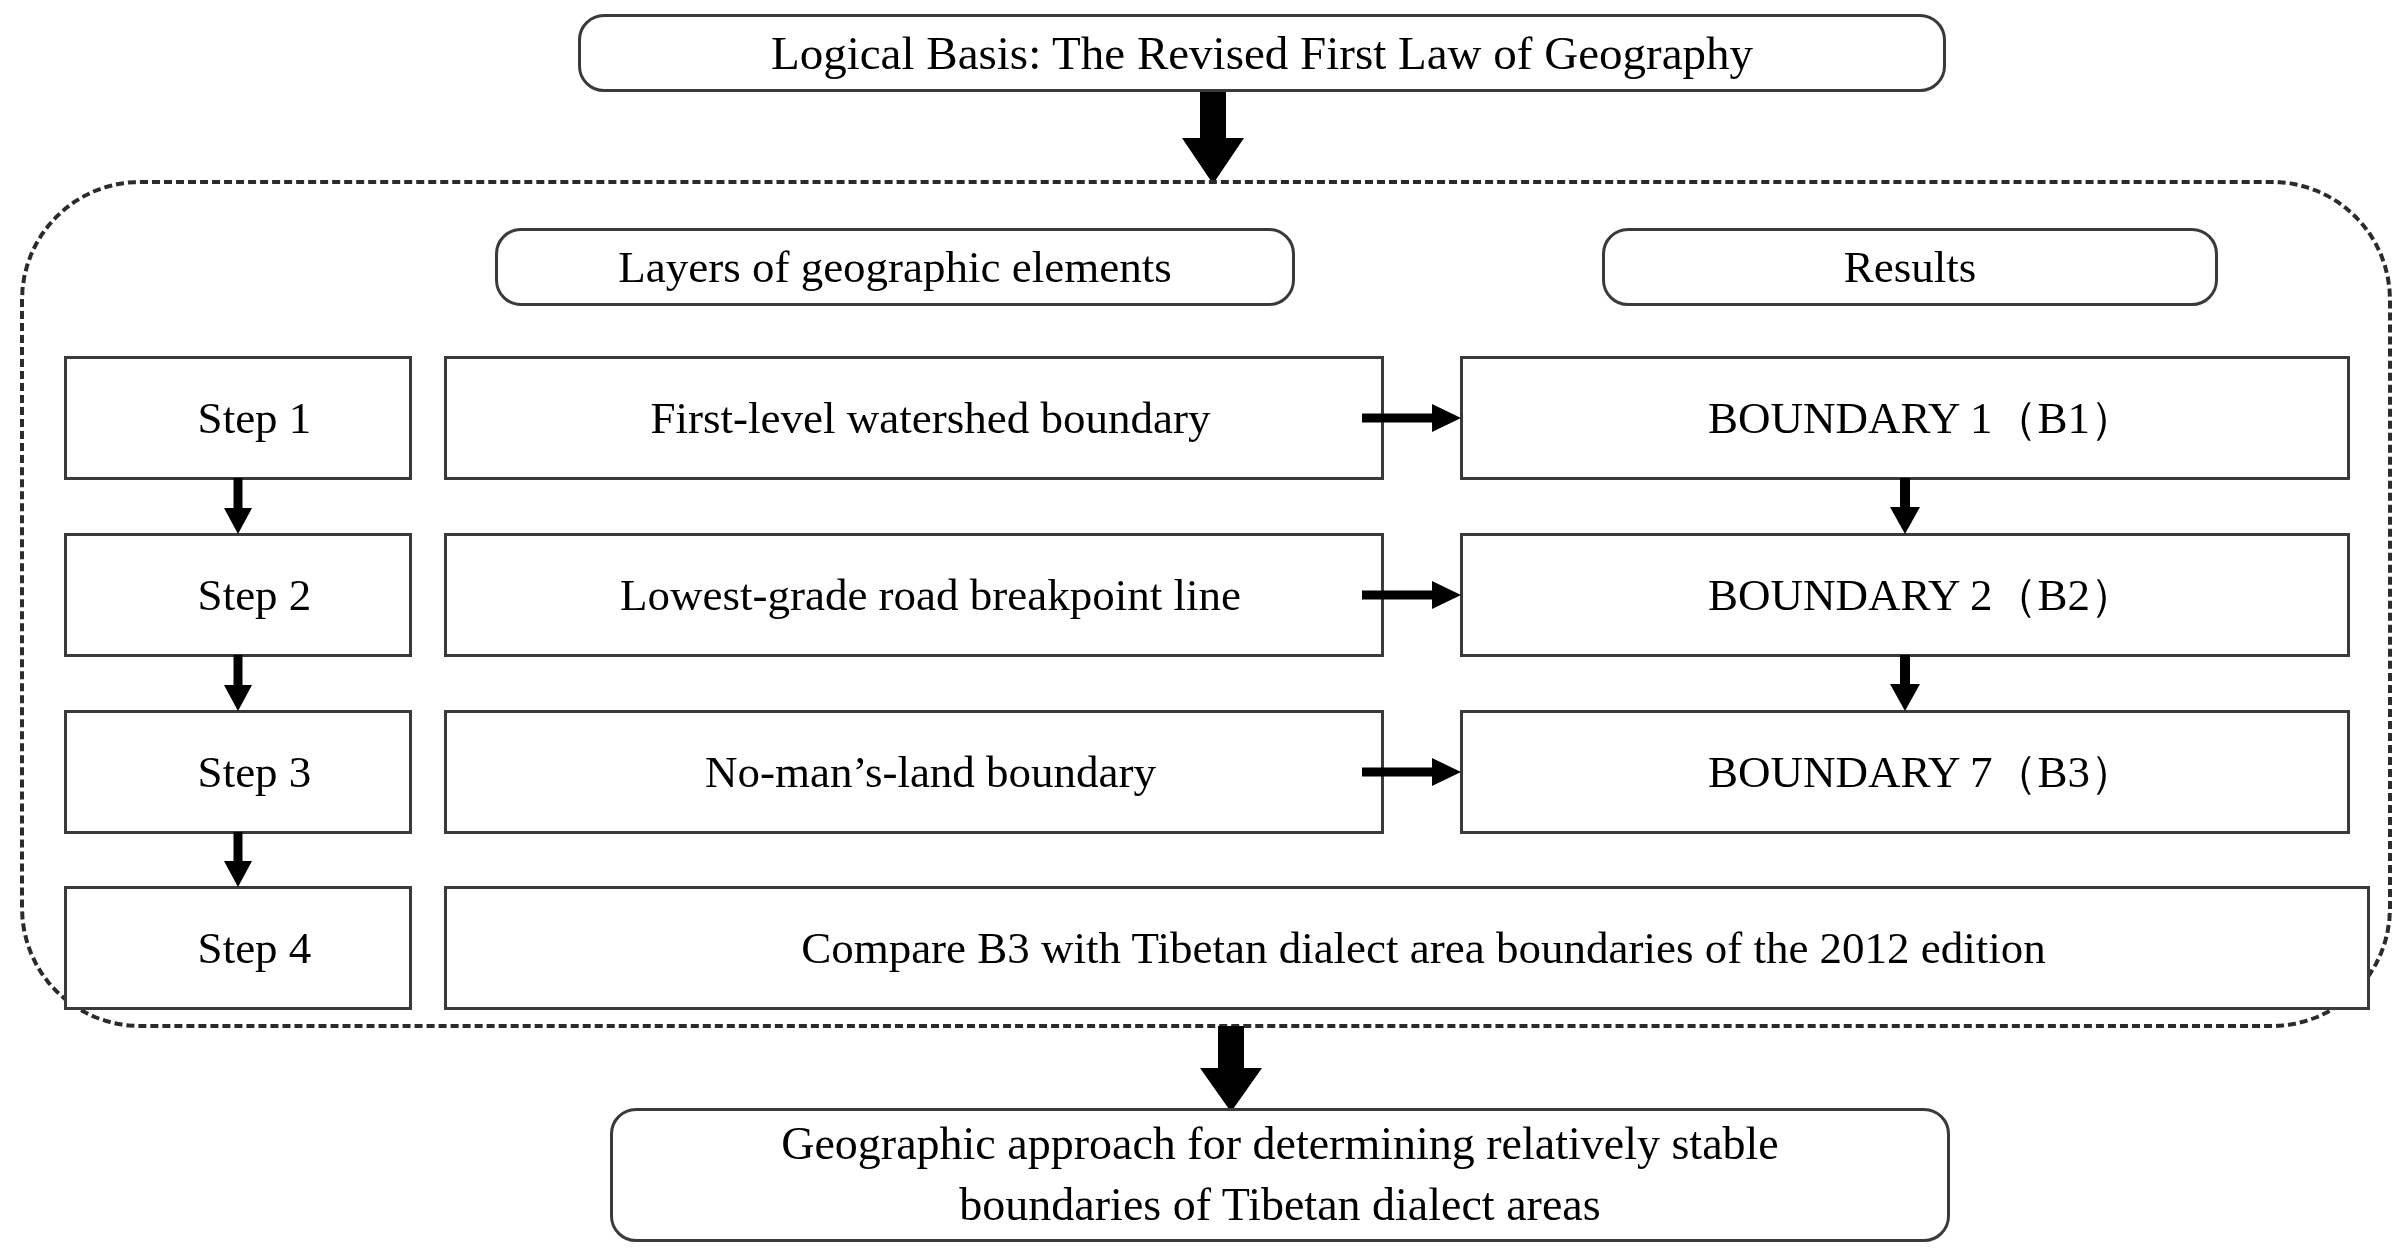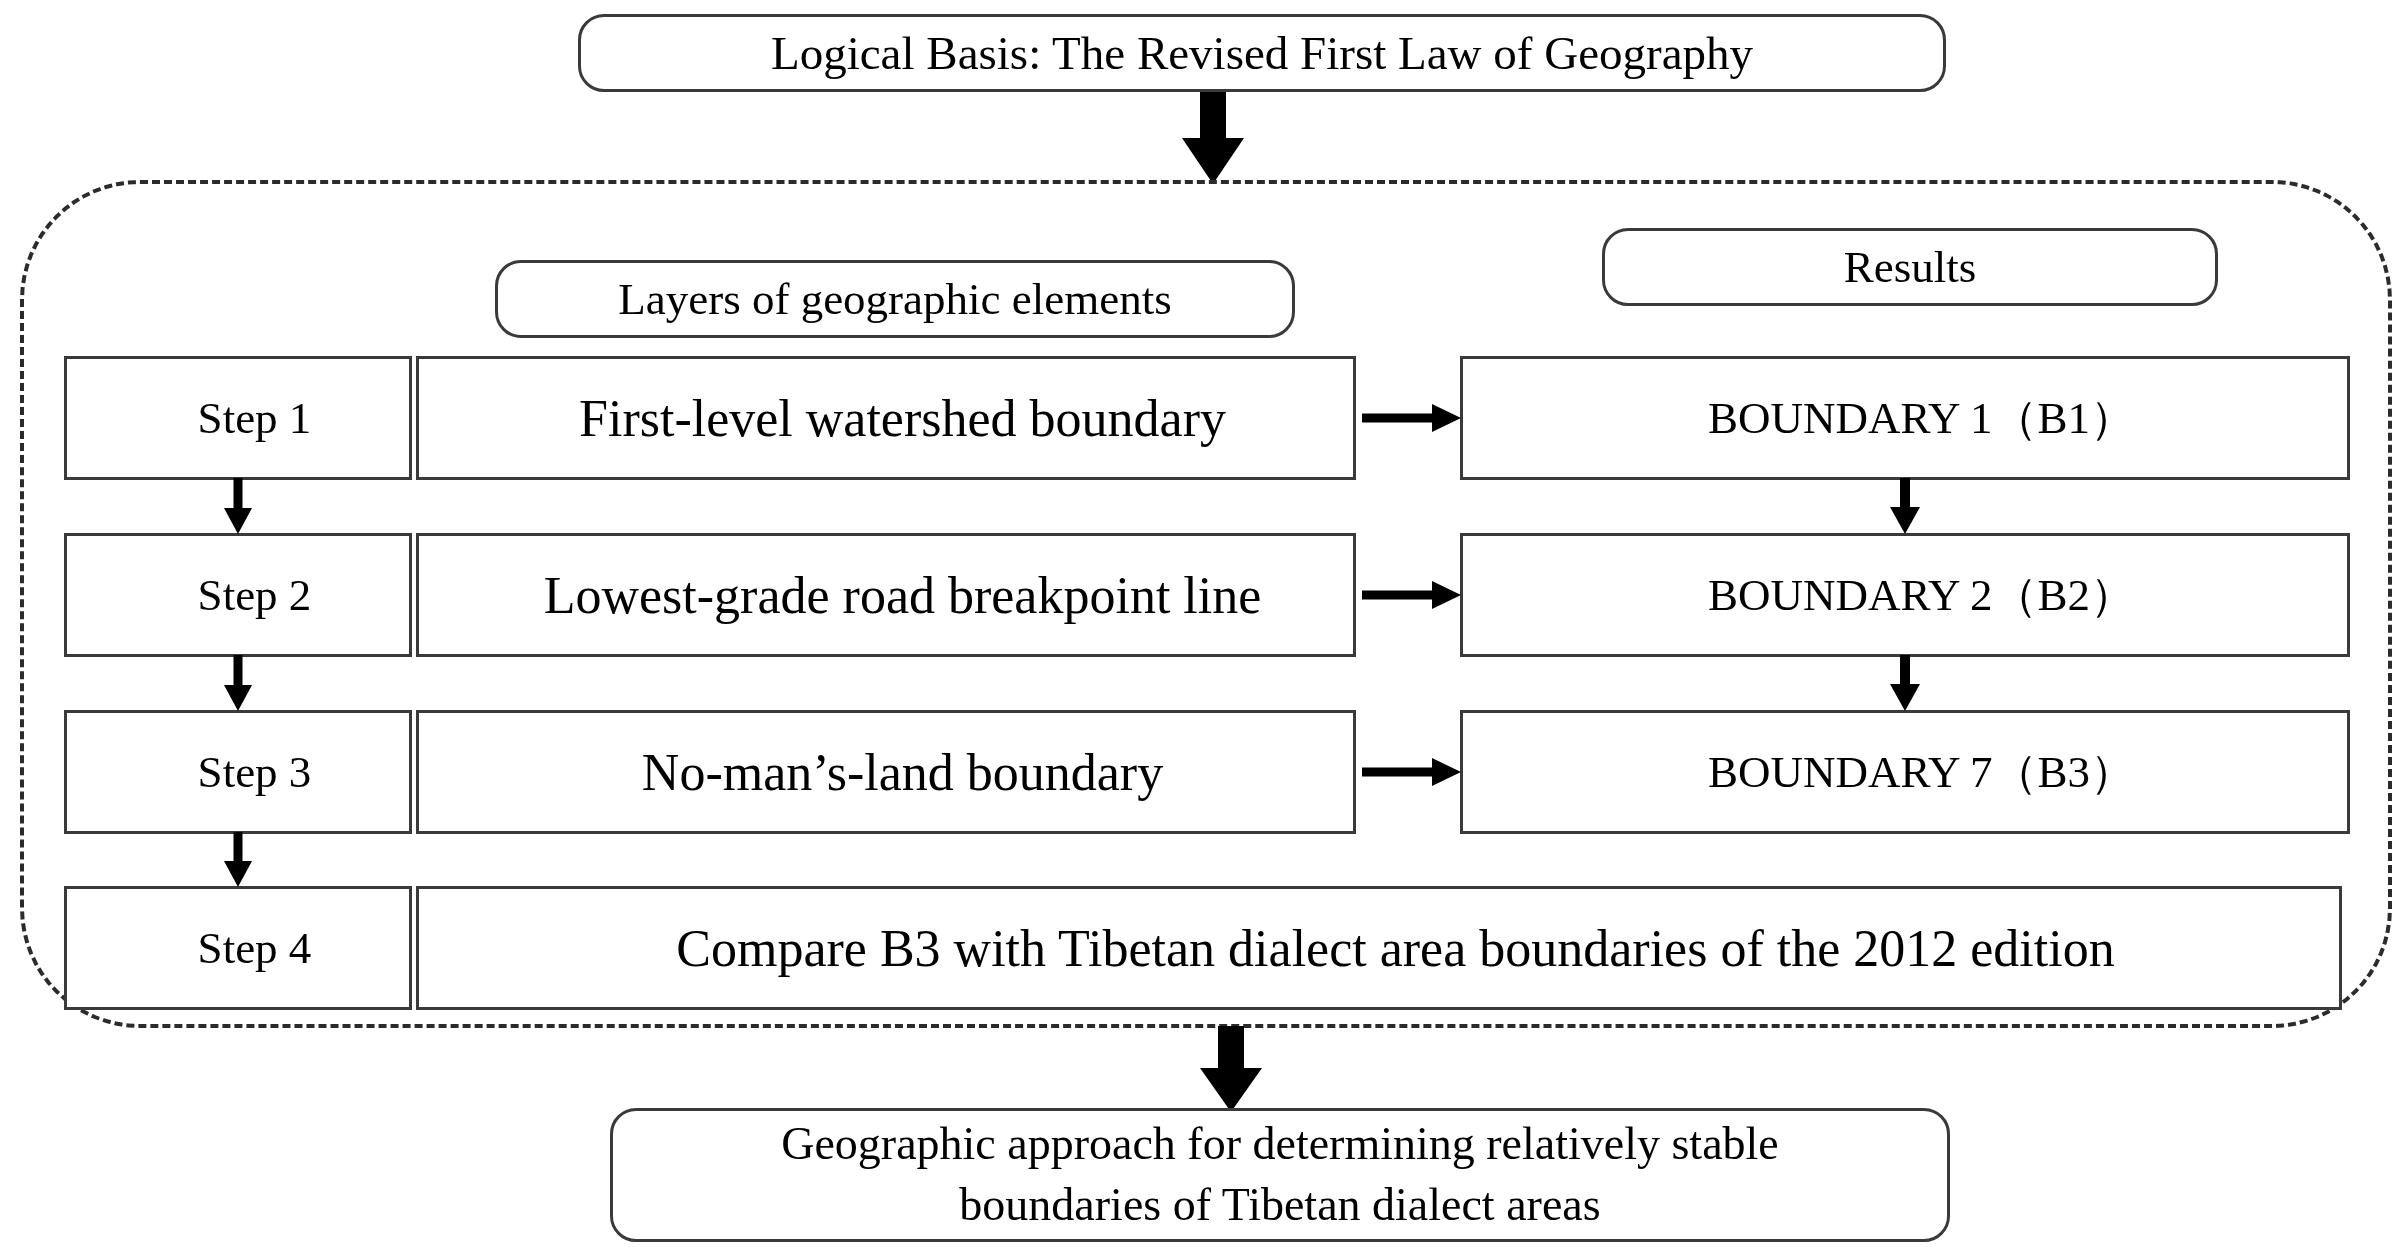--- a/index.html
+++ b/index.html
@@ -58,35 +58,34 @@
     left: 20px; top: 180px; width: 2372px; height: 848px;
     border: 4px dashed #2b2b2b;
     border-radius: 120px;
     background: transparent;
   }
 
   
   #hdr-layers {
     left: 495px; top: 228px; width: 800px; height: 78px;
     font-size: 45px;
-    margin-top: 32px;
   }
   #hdr-results {
     left: 1602px; top: 228px; width: 616px; height: 78px;
     font-size: 45px;
   }
 
   
   .step-box {
     left: 64px; width: 348px; height: 124px;
     font-size: 45px;
   }
   .layer-box {
-    left: 416px; width: 940px; height: 124px;
-    font-size: 52px;
+    left: 444px; width: 940px; height: 124px;
+    font-size: 45px;
   }
   .layer-box.wide {
     width: 1926px;
   }
   .result-box {
     left: 1460px; width: 890px; height: 124px;
     font-size: 45px;
   }
 
   .row1 { top: 356px; }

